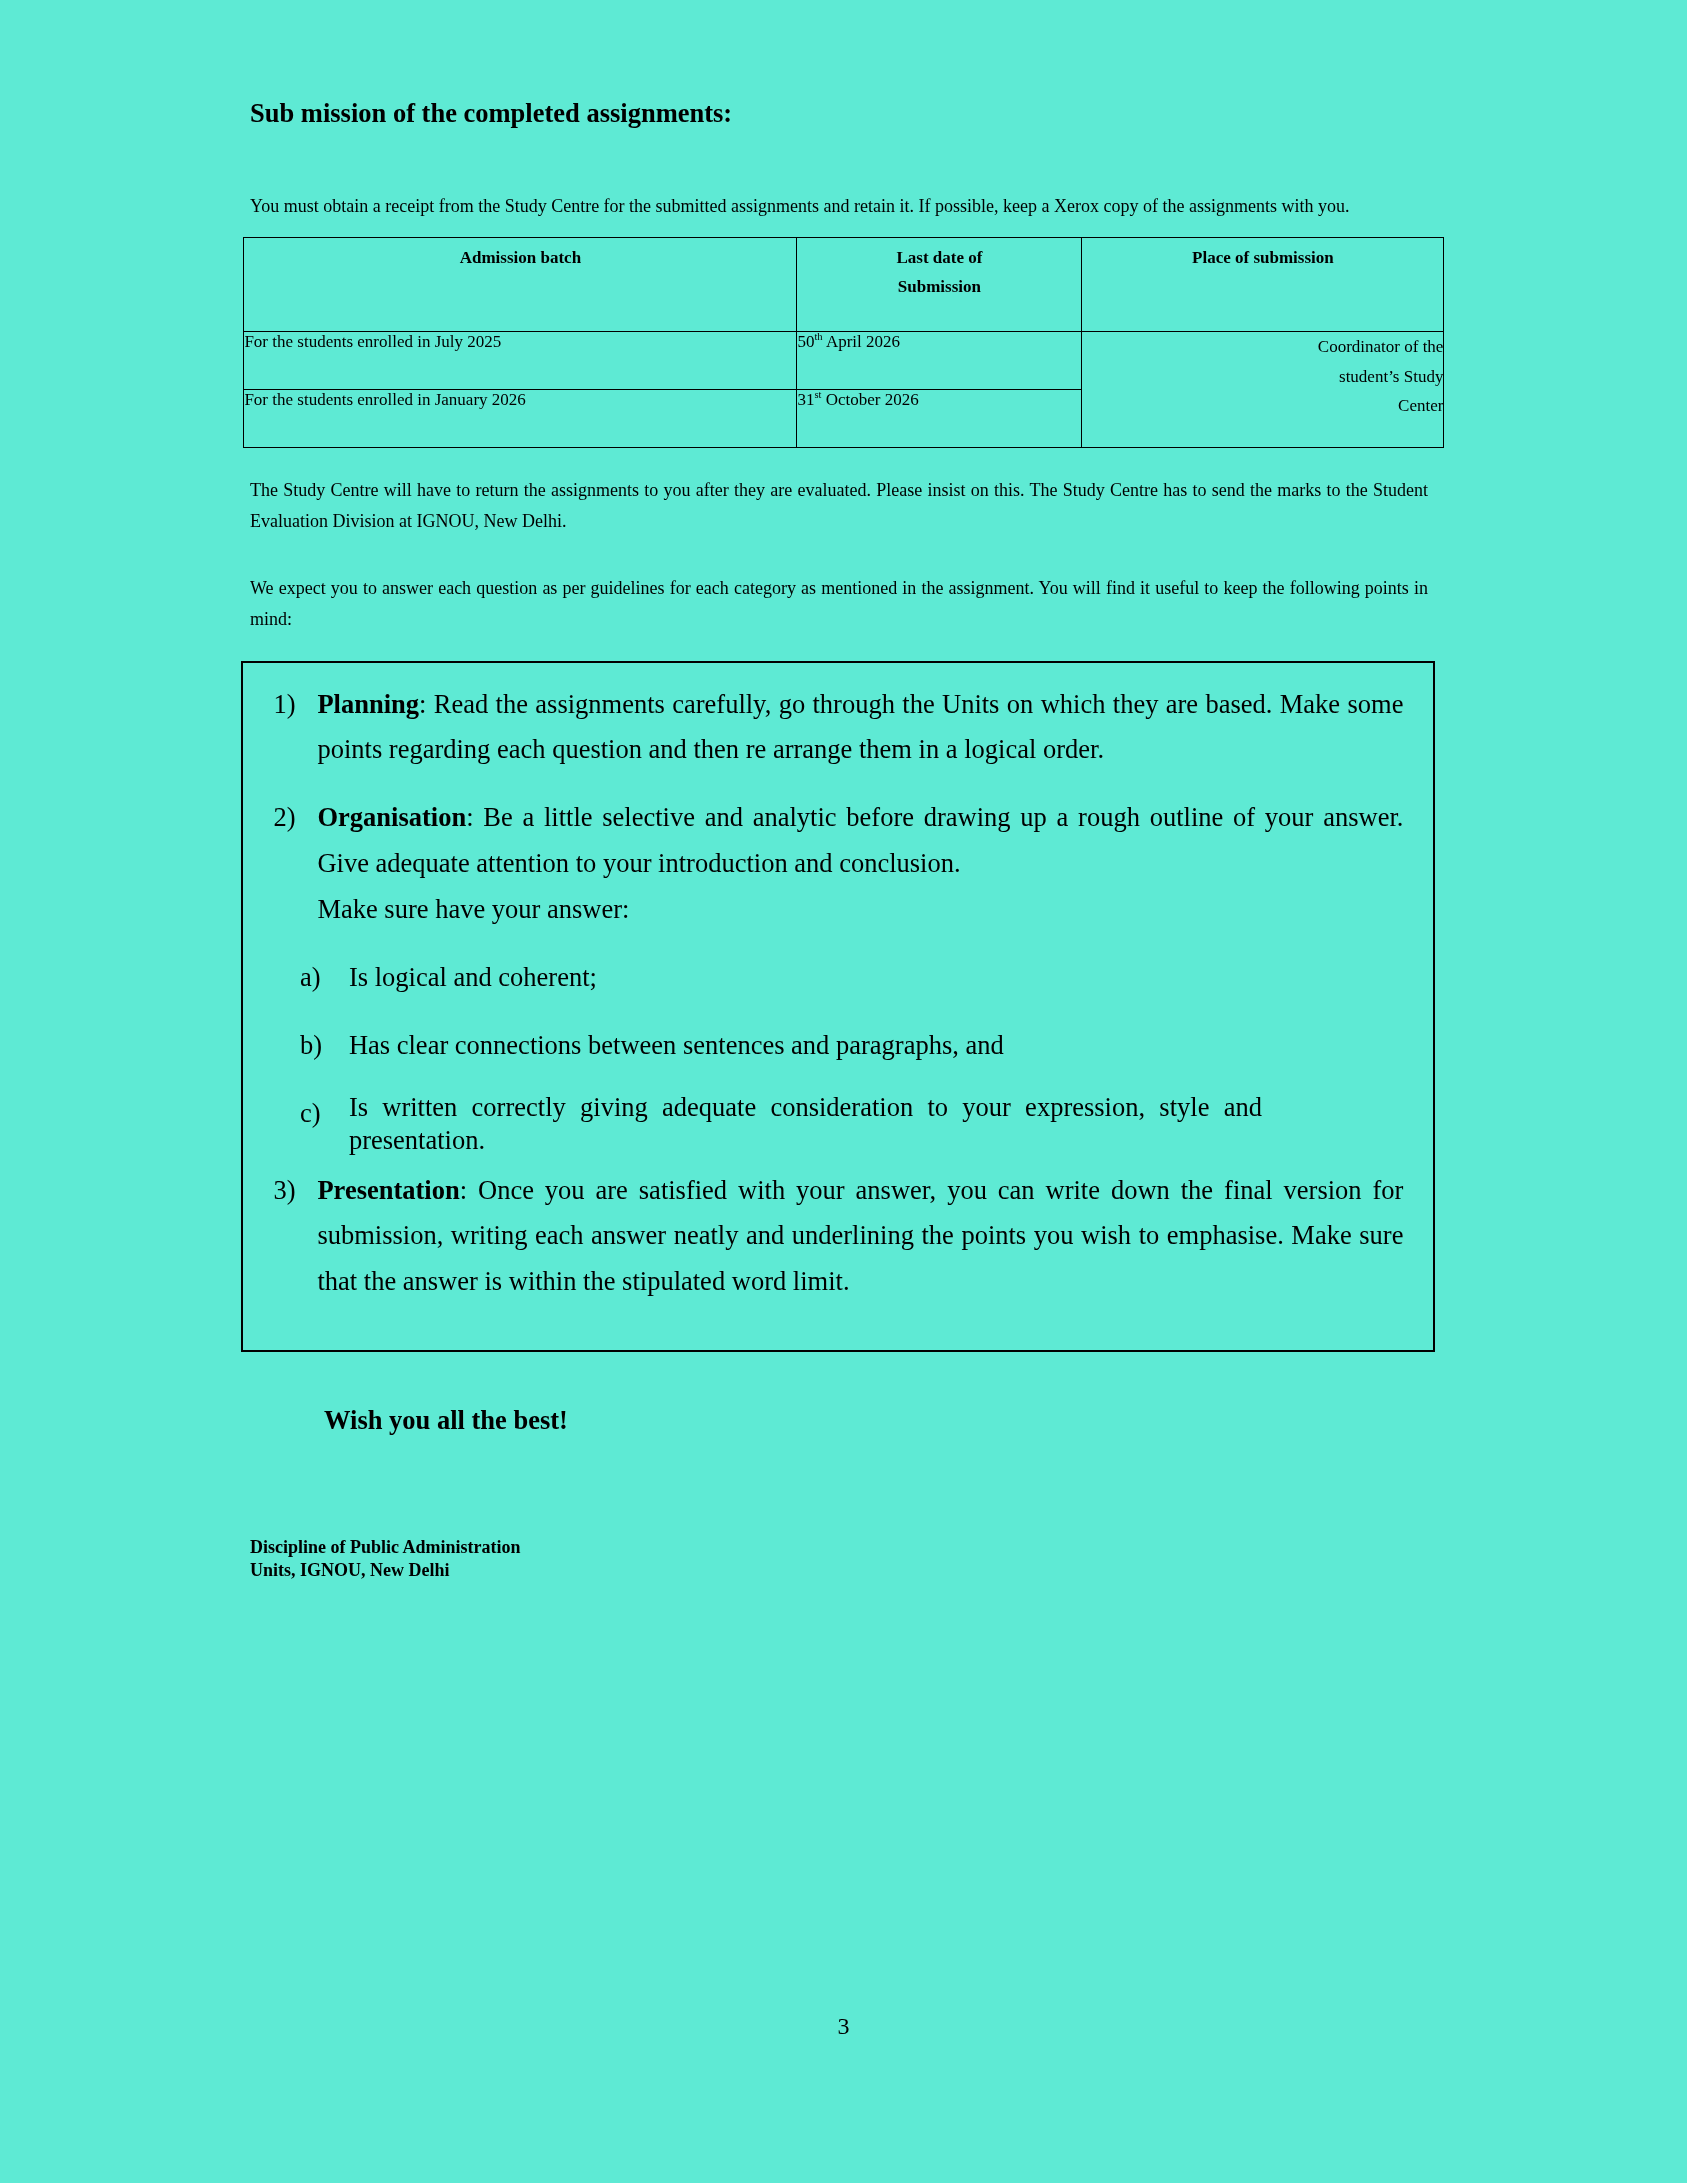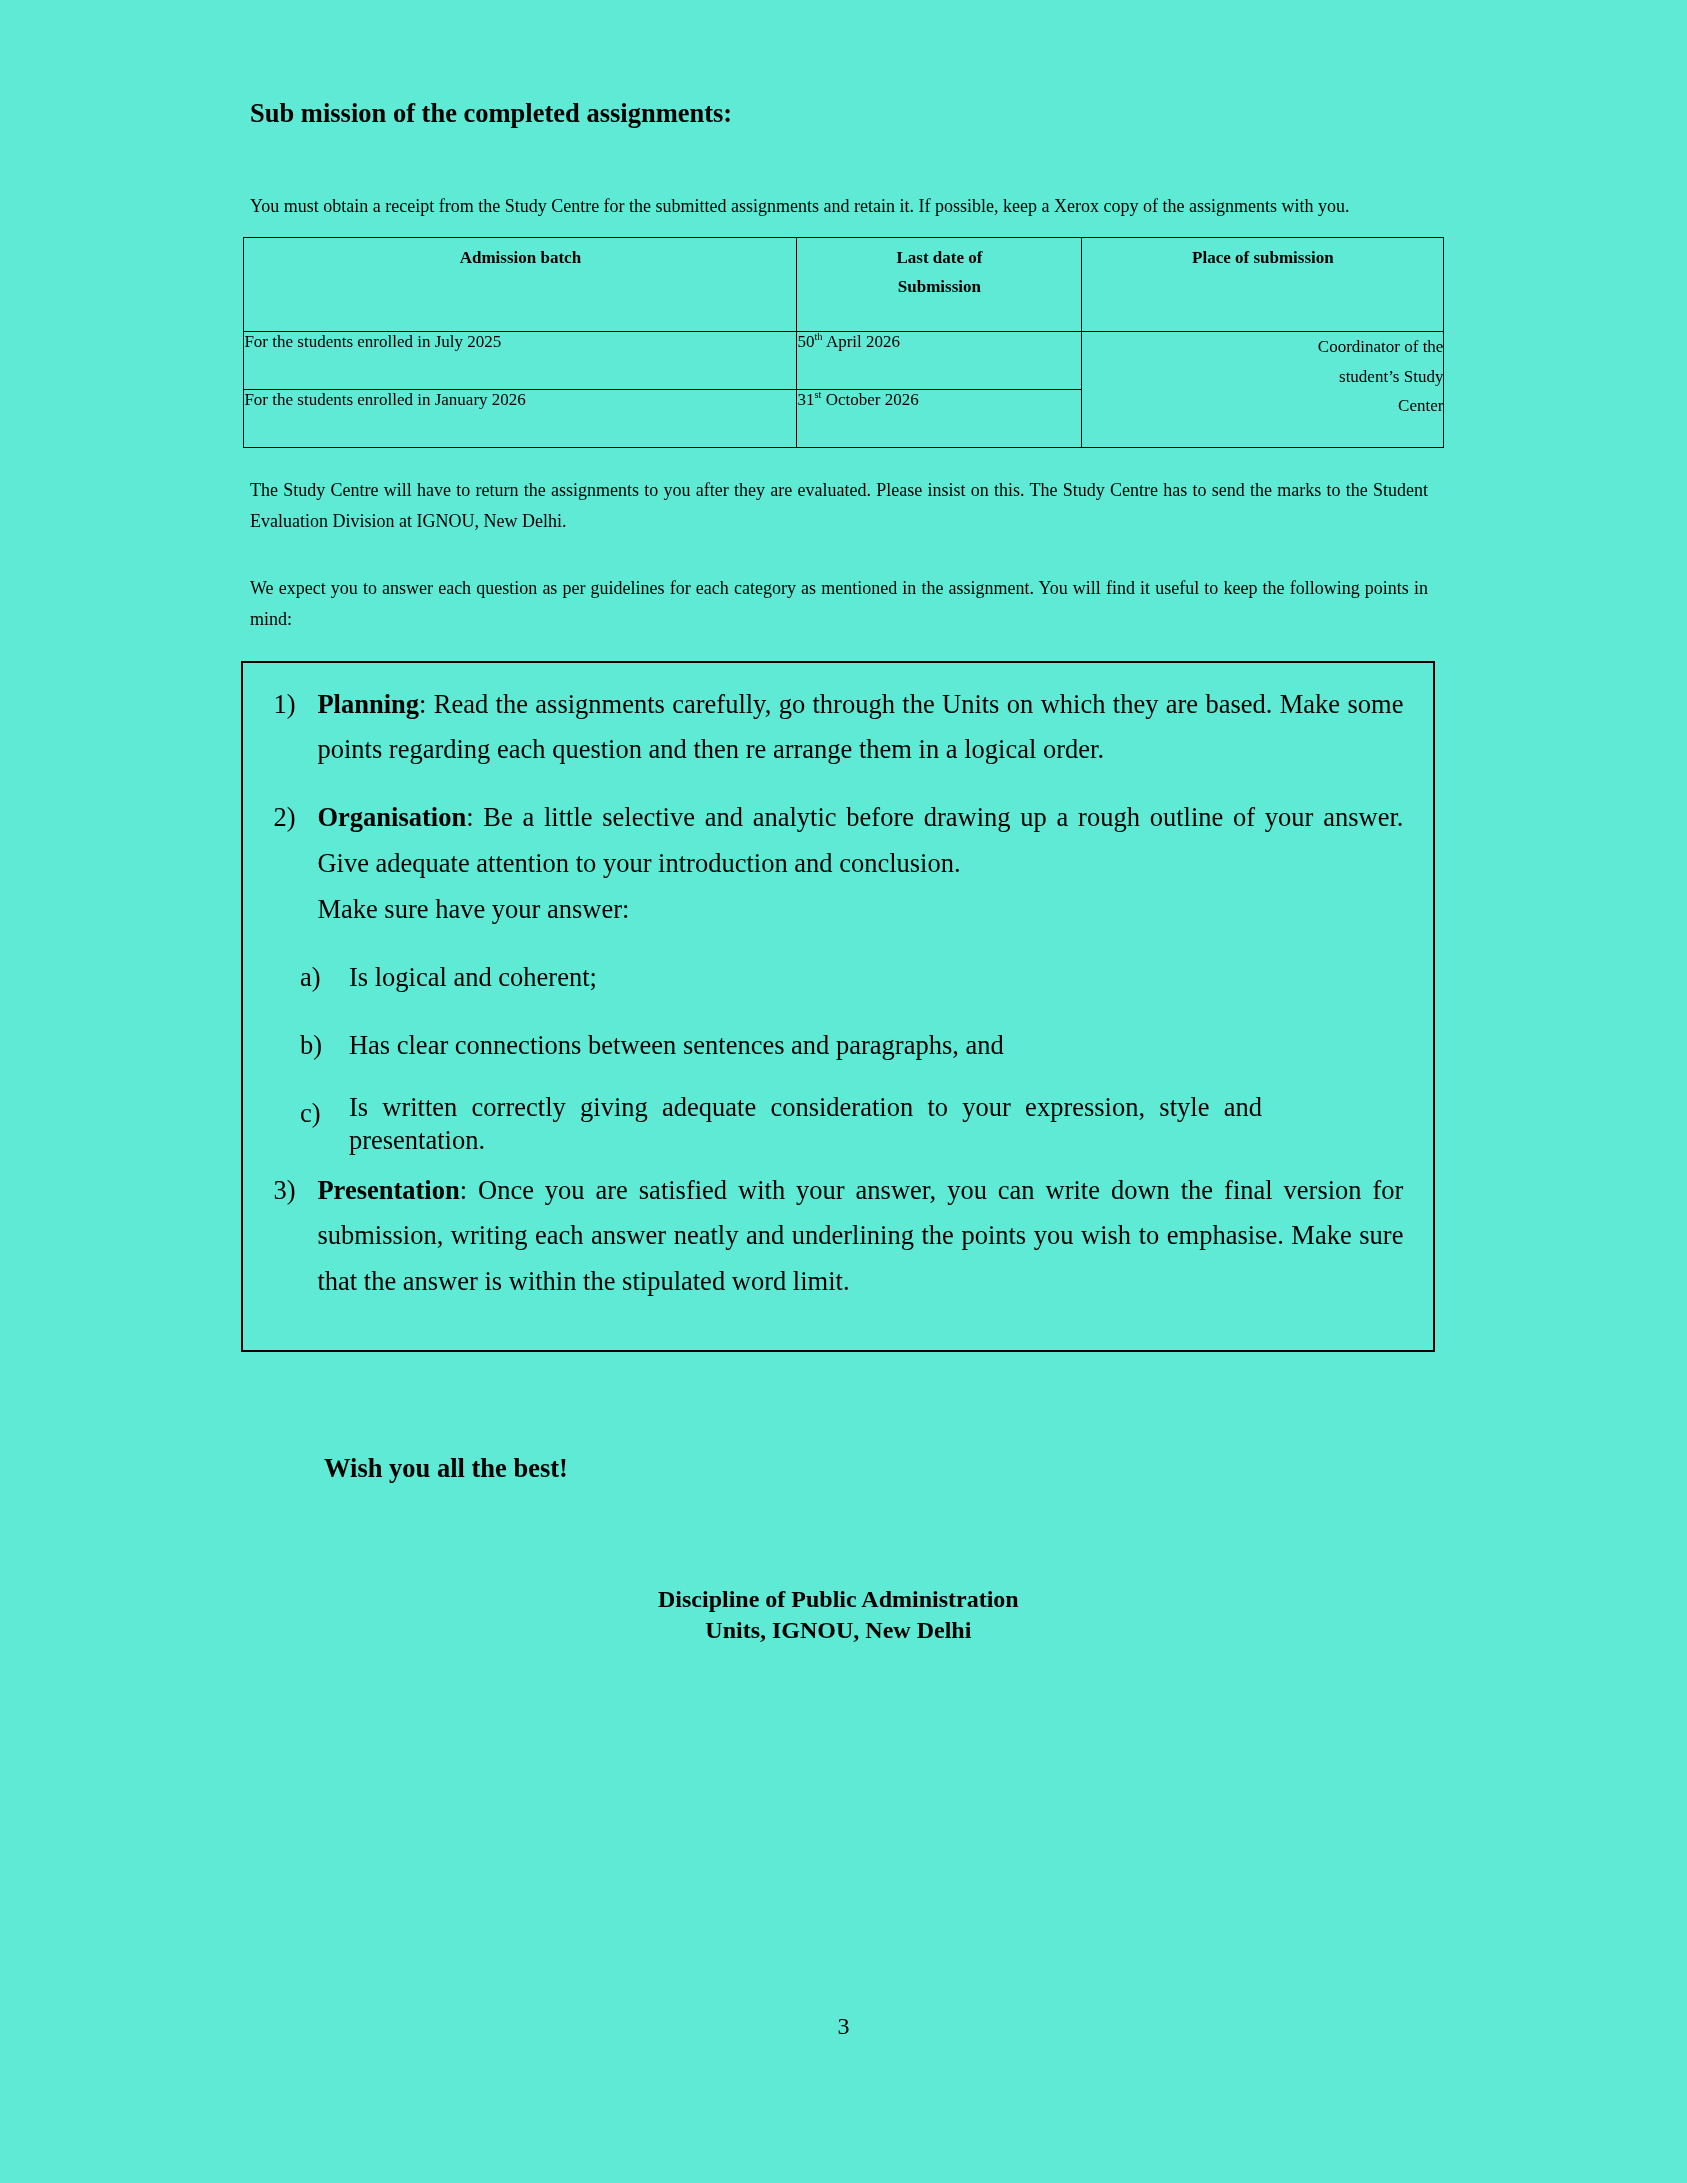--- a/index.html
+++ b/index.html
@@ -113,26 +113,25 @@
   }
   .gap-sm { height: 10.6px; }
   .gap-md { height: 22.5px; }
 
   
   .wish {
     font-weight: bold;
     font-size: 26.5px;
     line-height: 1.2;
     padding-left: 74px;
-    margin-top: 48px;
   }
   .sign {
-    text-align: center;
-    font-weight: bold;
-    font-size: 24px;
+    text-align: left;
+    font-weight: bold;
+    font-size: 18px;
     line-height: 1.28;
     padding-right: 1.3px;
   }
   .pageno {
     position: absolute;
     left: 0;
     top: 2013px;
     width: 1687px;
     text-align: center;
     font-size: 24px;

